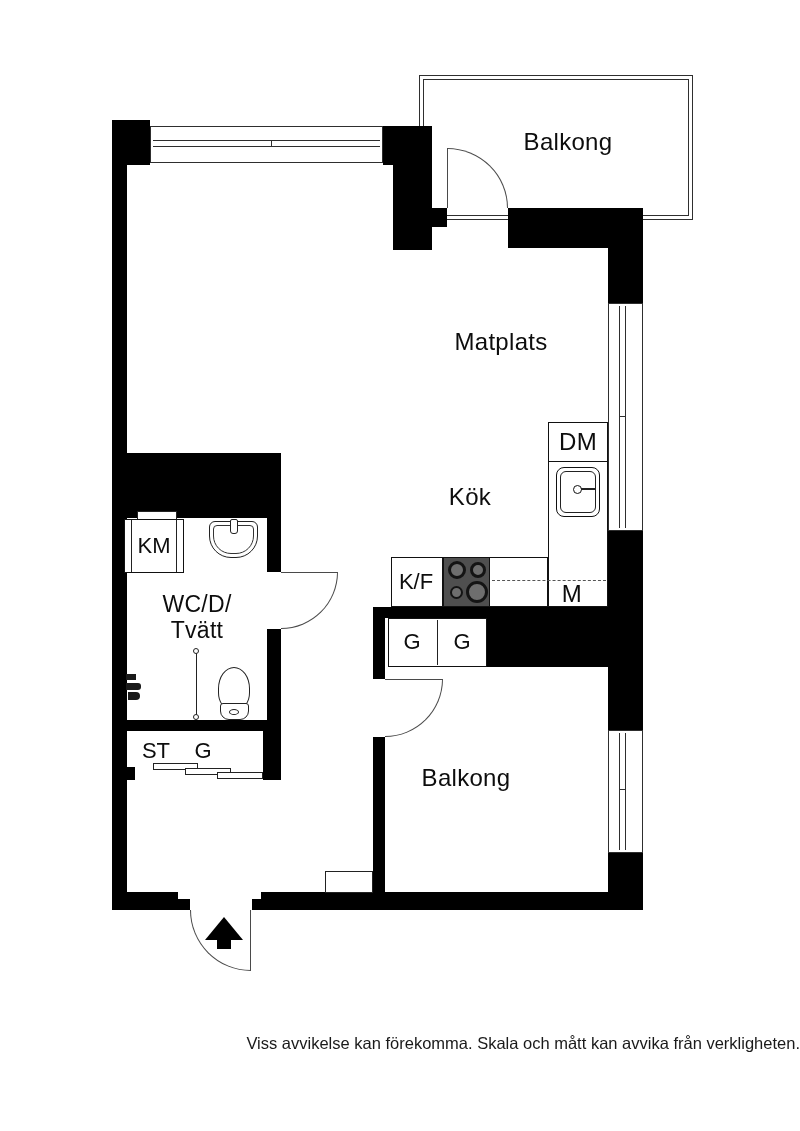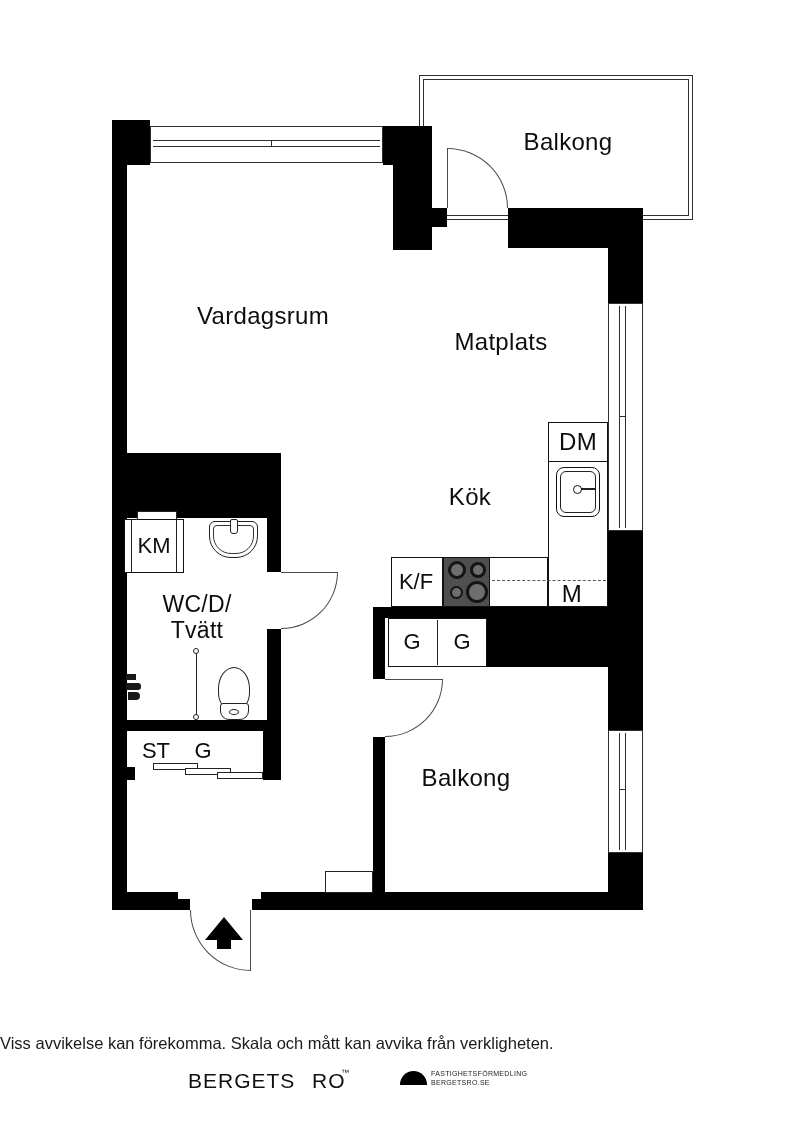--- a/index.html
+++ b/index.html
@@ -10,21 +10,21 @@
   .glassH{position:absolute;border-top:1px solid #2e2e2e;border-bottom:1px solid #2e2e2e;background:#fff;z-index:3}
   .glassV{position:absolute;border-left:1px solid #2e2e2e;border-right:1px solid #2e2e2e;background:#fff;z-index:3}
   .tick{position:absolute;background:#2e2e2e;z-index:4}
   .arc{position:absolute;border-style:solid;border-color:#4a4a4a;border-width:0;z-index:3}
   .unit{position:absolute;background:#fff;border:1.5px solid #111;z-index:3}
   .thin{position:absolute;background:#fff;border:1.1px solid #222;z-index:3}
   .lbl{position:absolute;transform:translate(-50%,-50%);font-size:24px;color:#0d0d0d;white-space:nowrap;z-index:5;letter-spacing:.3px}
   .lbl2{position:absolute;transform:translate(-50%,-50%);font-size:22px;color:#0d0d0d;white-space:nowrap;z-index:5}
   .ln{position:absolute;background:#222;z-index:4}
   .burner{position:absolute;border-radius:50%;background:#6e6e6e;border:3px solid #141414;z-index:4}
-  .footer-text{position:absolute;left:0;width:800px;text-align:left;color:#1a1a1a}
+  .footer-text{position:absolute;left:0;width:800px;text-align:right;color:#1a1a1a}
 </style>
 </head>
 <body>
 
 <div class="plan">
 
   <div style="position:absolute;left:419px;top:75px;width:274px;height:145px;border:1.5px solid #2f2f2f;z-index:1">
     <div style="position:absolute;left:3px;top:3px;right:3px;bottom:3px;border:1px solid #2f2f2f"></div>
   </div>
 
@@ -117,42 +117,33 @@
 
   <div style="position:absolute;left:126px;top:674px;width:10px;height:6px;background:#1a1a1a;z-index:4"></div>
   <div style="position:absolute;left:126px;top:683px;width:15px;height:7px;background:#1a1a1a;border-radius:0 3px 3px 0;z-index:4"></div>
   <div style="position:absolute;left:128px;top:692px;width:12px;height:8px;background:#1a1a1a;border-radius:0 4px 4px 0;z-index:4"></div>
 
   <div class="thin" style="left:153px;top:763px;width:45px;height:7px"></div>
   <div class="thin" style="left:185px;top:768px;width:46px;height:7px"></div>
   <div class="thin" style="left:217px;top:772px;width:46px;height:7px"></div>
 
   <div class="lbl" style="left:568px;top:142px">Balkong</div>
-  <div class="lbl" style="left:263px;top:316px">Vardagsrum</div>
   <div class="lbl" style="left:501px;top:342px">Matplats</div>
   <div class="lbl" style="left:470px;top:497px">Kök</div>
   <div class="lbl" style="left:466px;top:778px">Balkong</div>
   <div class="lbl" style="left:197px;top:617px;font-size:23px;text-align:center;line-height:26px">
     <div>WC/D/</div>
     <div>Tvätt</div>
   </div>
 
   <div class="lbl" style="left:578px;top:442px">DM</div>
   <div class="lbl" style="left:572px;top:594px">M</div>
   <div class="lbl2" style="left:416px;top:582px">K/F</div>
   <div class="lbl2" style="left:154px;top:546px">KM</div>
   <div class="lbl2" style="left:412px;top:642px">G</div>
   <div class="lbl2" style="left:462px;top:642px">G</div>
   <div class="lbl2" style="left:156px;top:751px">ST</div>
   <div class="lbl2" style="left:203px;top:751px">G</div>
 
   <div class="footer-text" style="top:1034px;font-size:16.5px">Viss avvikelse kan förekomma. Skala och mått kan avvika från verkligheten.</div>
 
-  <div style="position:absolute;left:0;top:1066px;width:800px;height:30px;z-index:5">
-    <span style="position:absolute;left:188px;top:3px;font-size:21px;letter-spacing:1px;color:#111">BERGETS</span>
-    <span style="position:absolute;left:312px;top:3px;font-size:21px;letter-spacing:1px;color:#111">RO</span>
-    <span style="position:absolute;left:341px;top:2px;font-size:8px;color:#111">™</span>
-    <span style="position:absolute;left:400px;top:5px;width:27px;height:14px;background:#000;border-radius:27px 27px 0 0"></span>
-    <span style="position:absolute;left:431px;top:4px;font-size:7px;letter-spacing:.3px;color:#222">FASTIGHETSFÖRMEDLING</span>
-    <span style="position:absolute;left:431px;top:12.5px;font-size:7px;letter-spacing:.3px;color:#222">BERGETSRO.SE</span>
-  </div>
 
 </div>
 
 </body></html>

